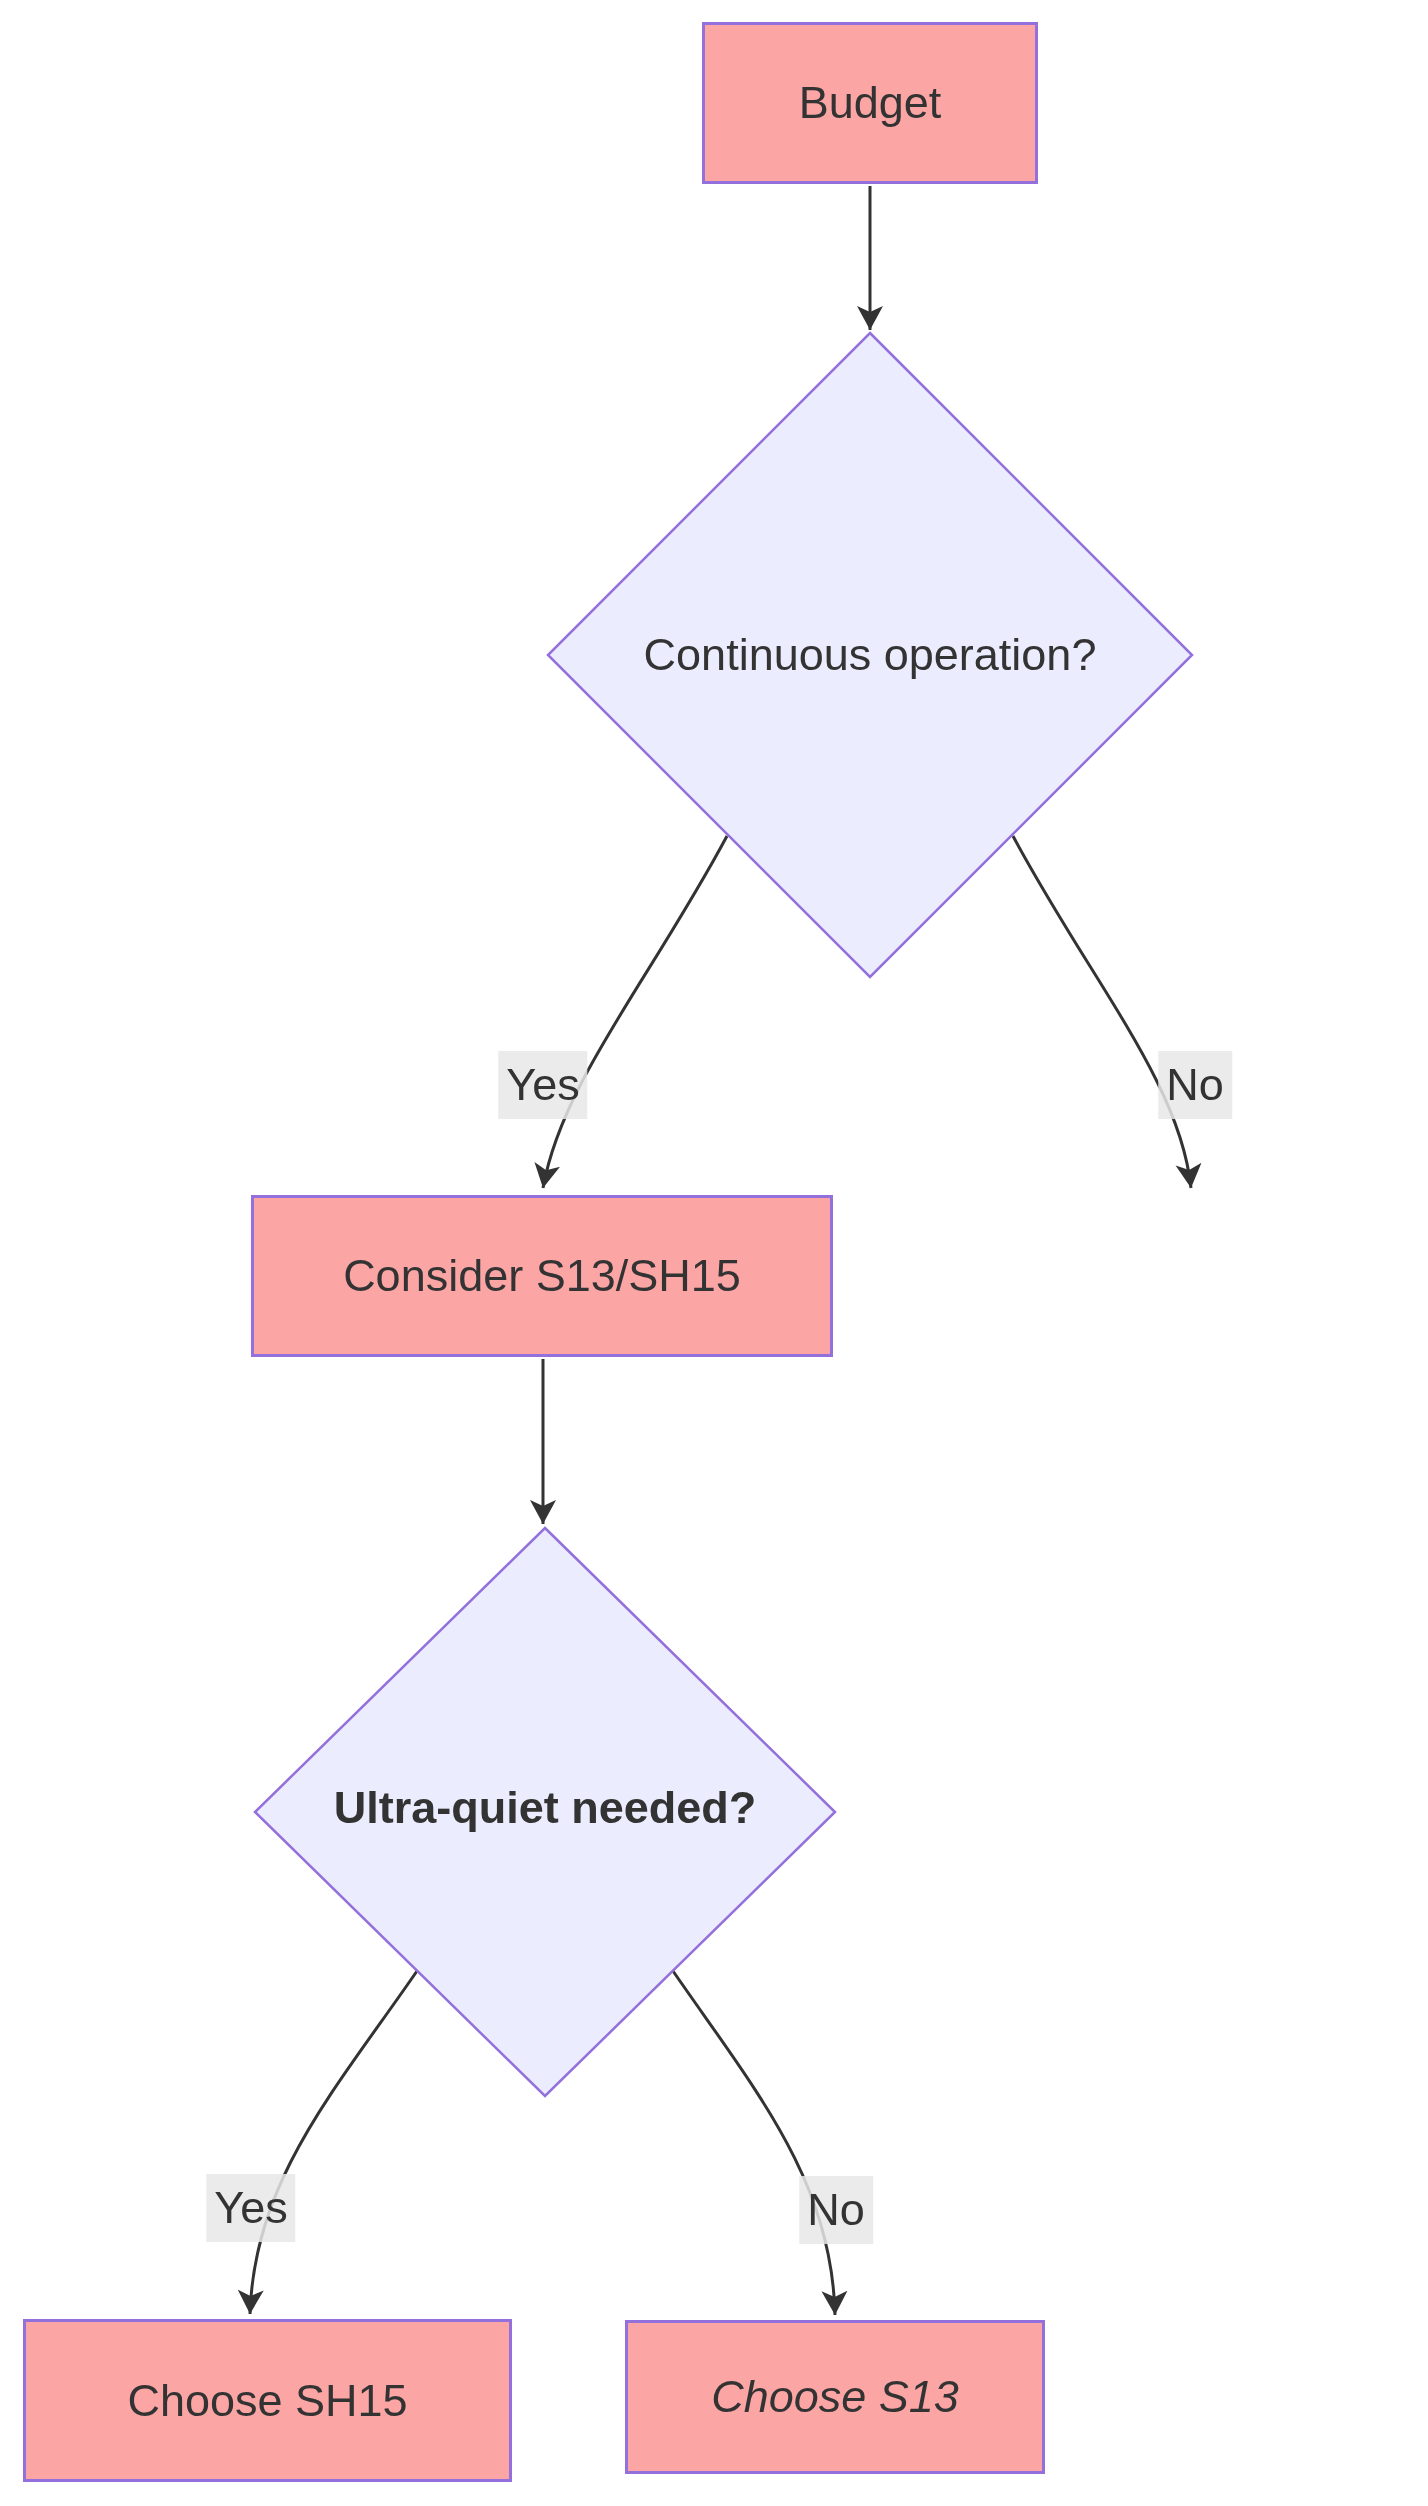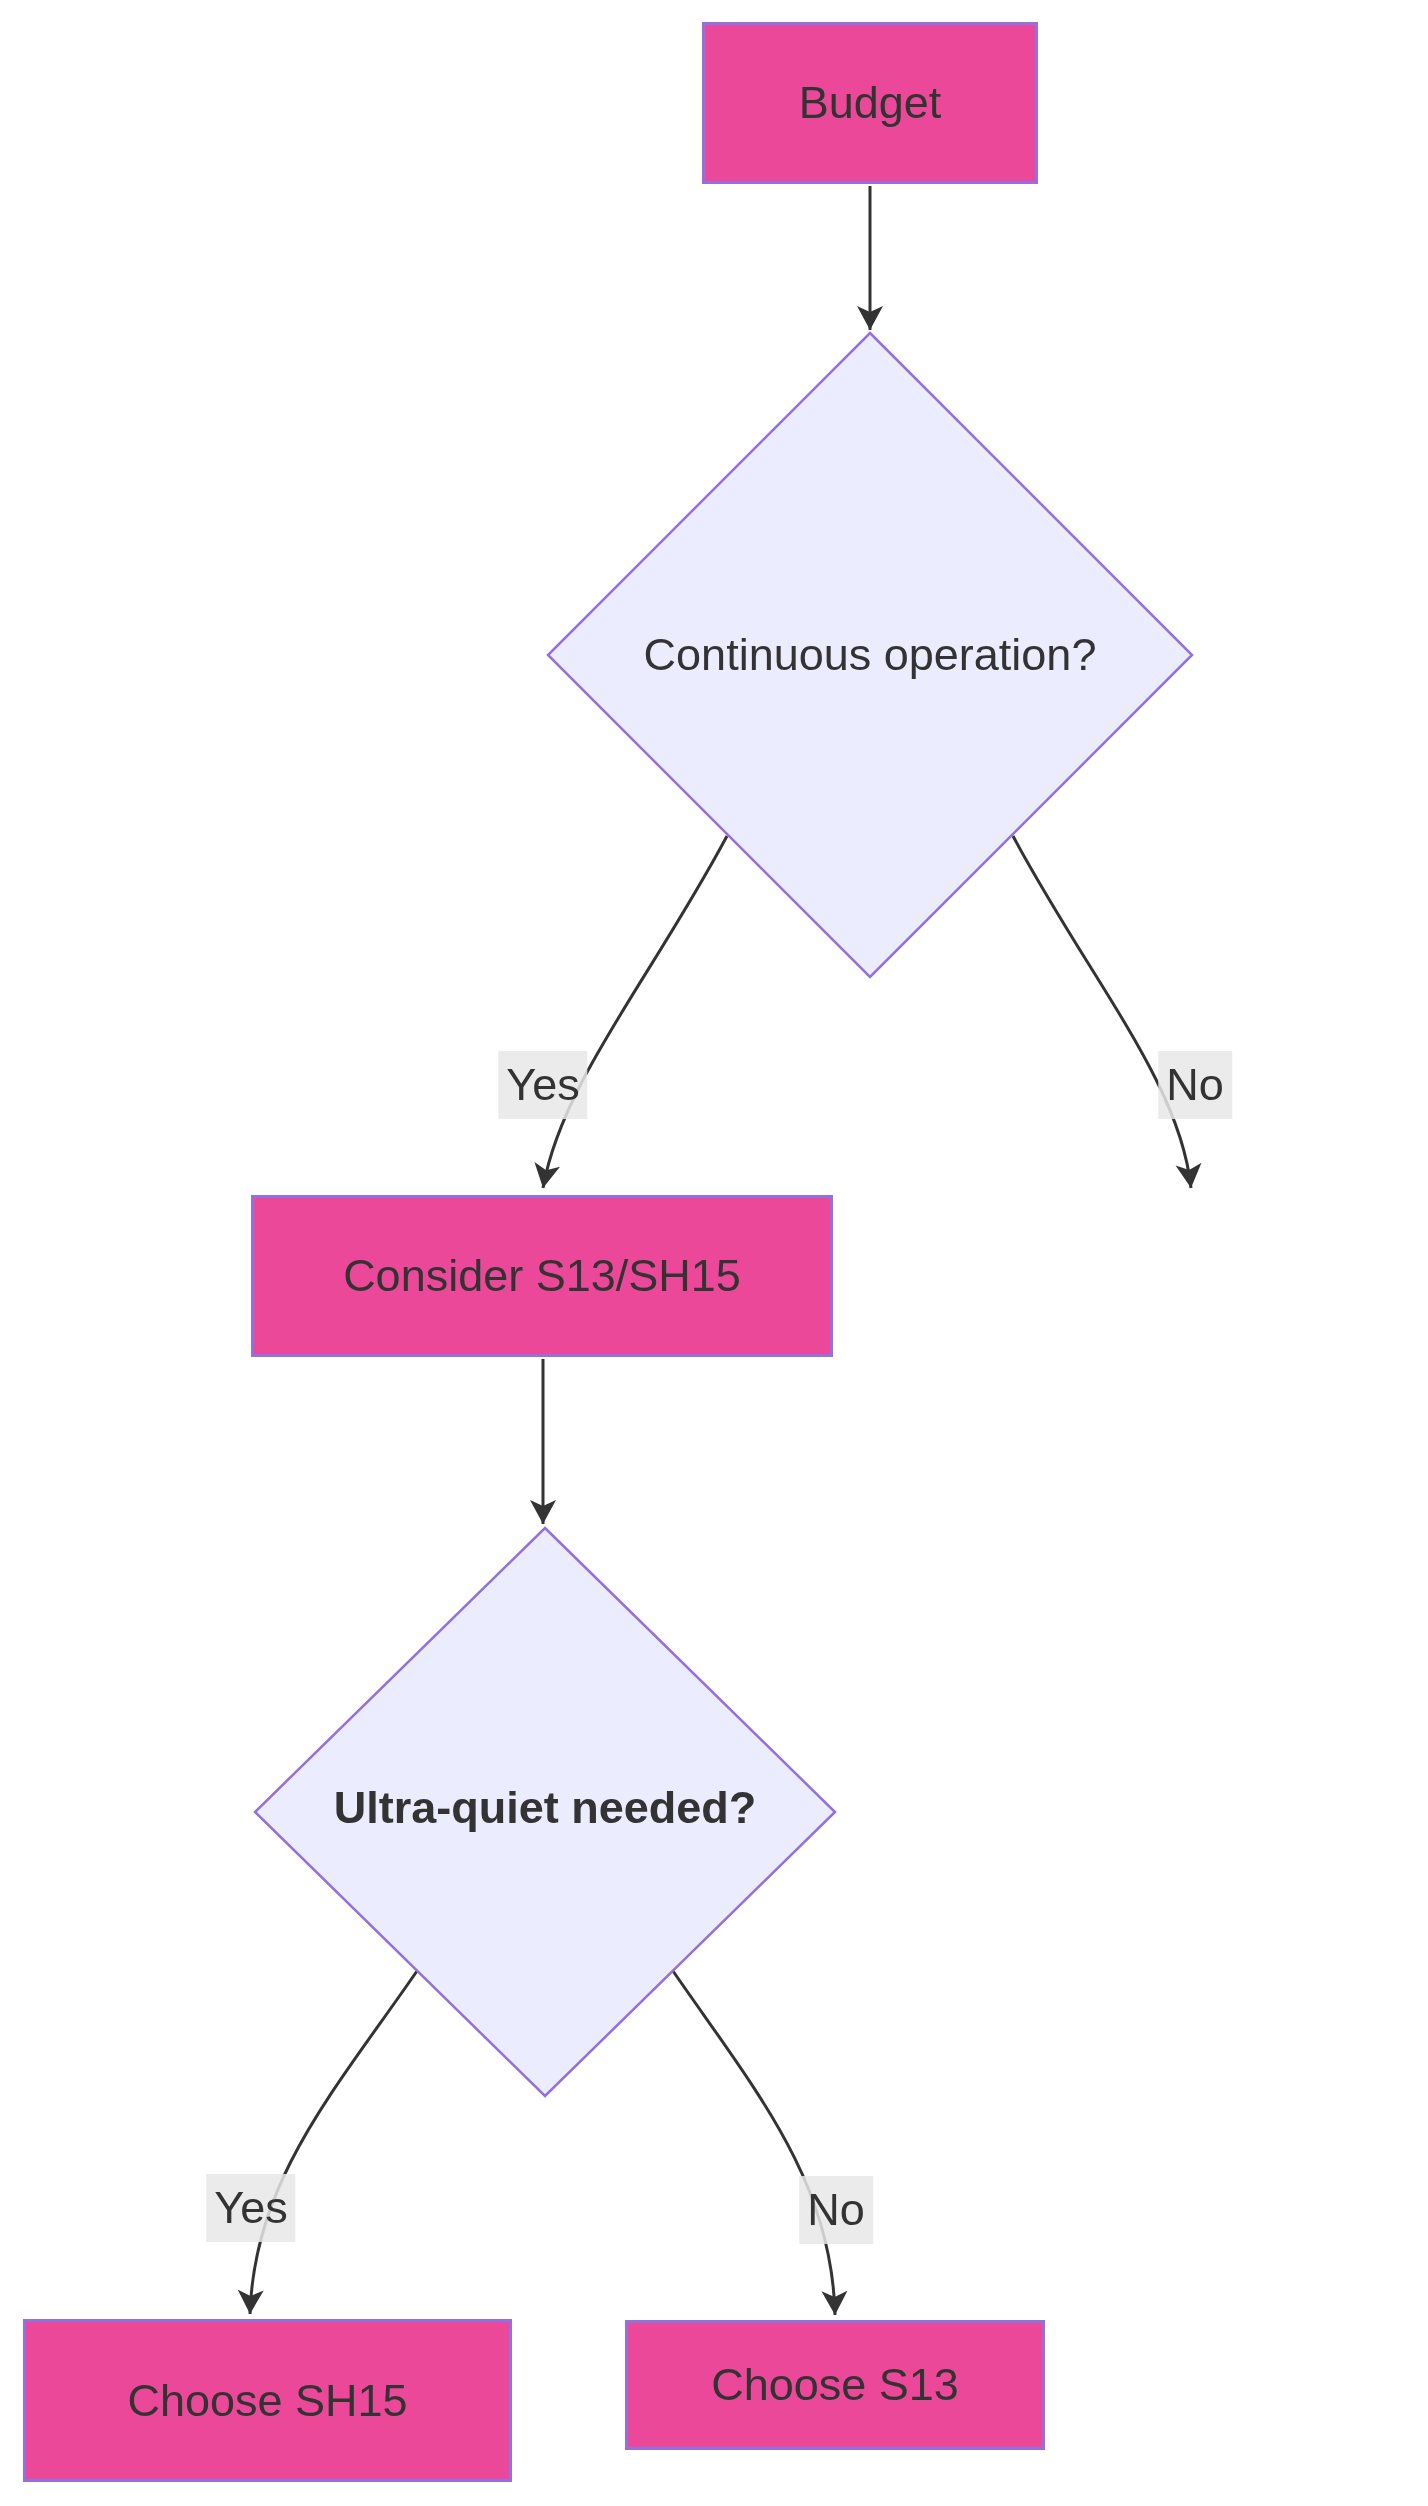--- a/index.html
+++ b/index.html
@@ -29,21 +29,21 @@
     stroke-width: 3;
   }
   .diamond {
     fill: #ECECFF;
     stroke: #9370DB;
     stroke-width: 2.5;
   }
   .node {
     position: absolute;
     box-sizing: border-box;
-    background: #ec4899;
+    background: #fca5a5;
     border: 3px solid #9370DB;
     display: flex;
     align-items: center;
     justify-content: center;
   }
   .node-label, .diamond-label, .edge-label {
     font-size: 45px;
     line-height: 1.2;
     color: #333333;
     white-space: nowrap;
@@ -94,21 +94,21 @@
 
   <div class="node" style="left:251px; top:1195px; width:582px; height:162px;">
     <span class="node-label">Consider S13/SH15</span>
   </div>
 
 
   <div class="node" style="left:23px; top:2319px; width:489px; height:163px;">
     <span class="node-label">Choose SH15</span>
   </div>
 
-  <div class="node" style="left:625px; top:2320px; width:420px; height:130px;">
+  <div class="node" style="left:625px; top:2320px; width:420px; height:154px;font-style:italic;">
     <span class="node-label">Choose S13</span>
   </div>
 
   <div class="diamond-label" style="left:870px; top:655px;">Continuous operation?</div>
 
   <div class="diamond-label" style="left:545px; top:1808px;font-weight:bold;">Ultra-quiet needed?</div>
 
   <div class="edge-label" style="left:543px; top:1085px;">Yes</div>
 
   <div class="edge-label" style="left:1195px; top:1085px;">No</div>

